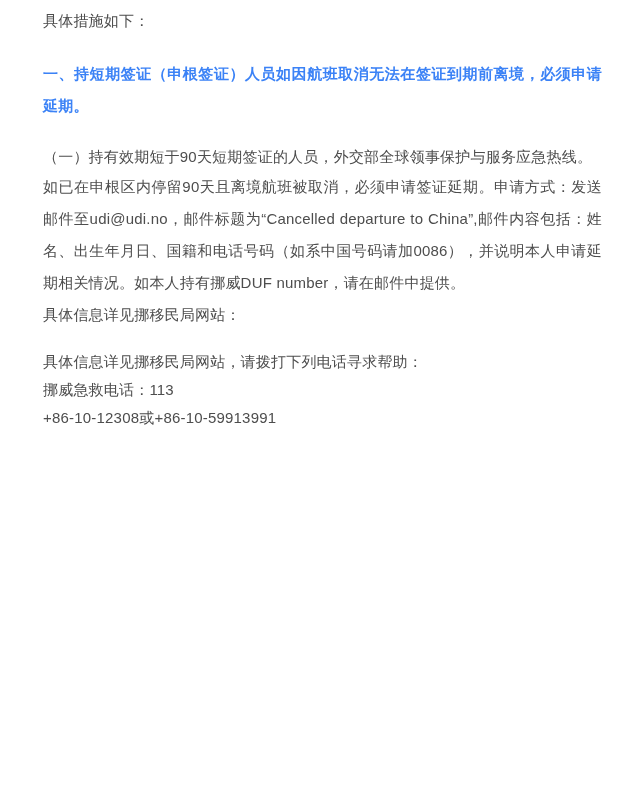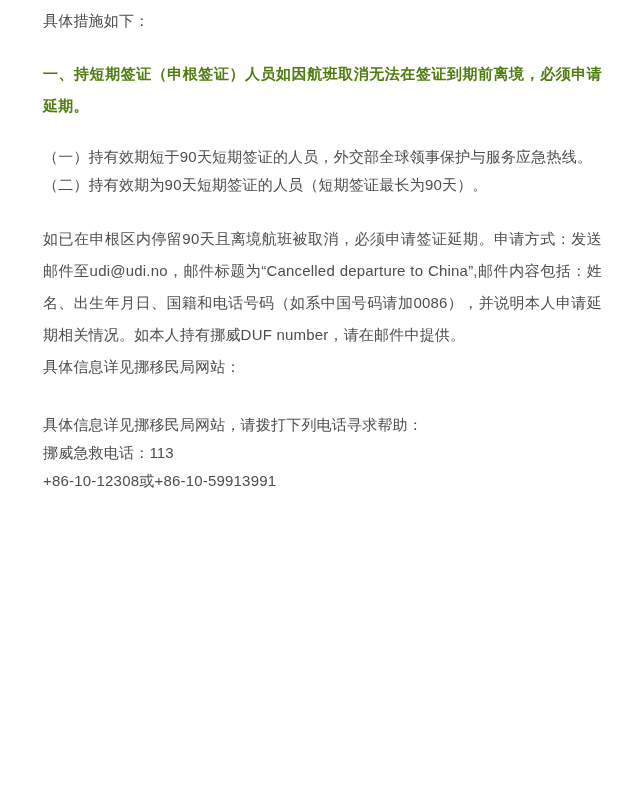--- a/index.html
+++ b/index.html
@@ -20,51 +20,50 @@
     color: #4d4d4d;
     text-align: justify;
     letter-spacing: 0.2px;
   }
   .para {
     line-height: 32px;
     margin: 0 0 21px 0;
   }
   .heading {
     font-weight: bold;
-    color: #4d7c0f;
+    color: #3b82f6;
   }
   .item {
     line-height: 28px;
     margin: 0;
   }
   .gap-after {
     margin-bottom: 24px;
   }
   .gap-small {
     margin-bottom: 0;
   }
   .nogap {
-    margin-bottom: 12px;
+    margin-bottom: 1px;
   }
   .spacer {
     height: 16px;
   }
 </style>
 </head>
 <body>
 
 <div class="article">
 
   <p class="para">具体措施如下：</p>
 
   <p class="para heading">一、持短期签证（申根签证）人员如因航班取消无法在签证到期前离境，必须申请延期。</p>
 
   <p class="item">（一）持有效期短于90天短期签证的人员，外交部全球领事保护与服务应急热线。</p>
 
-  <p class="item gap-after">（二）持有效期为90天短期签证的人员（短期签证最长为90天）。</p>
 
   <p class="para gap-small">如已在申根区内停留90天且离境航班被取消，必须申请签证延期。申请方式：发送邮件至udi@udi.no，邮件标题为“Cancelled departure to China”,邮件内容包括：姓名、出生年月日、国籍和电话号码（如系中国号码请加0086），并说明本人申请延期相关情况。如本人持有挪威DUF number，请在邮件中提供。</p>
 
 
 
   <p class="para nogap">具体信息详见挪移民局网站：</p>
 
 
   <div class="spacer"></div>
 

